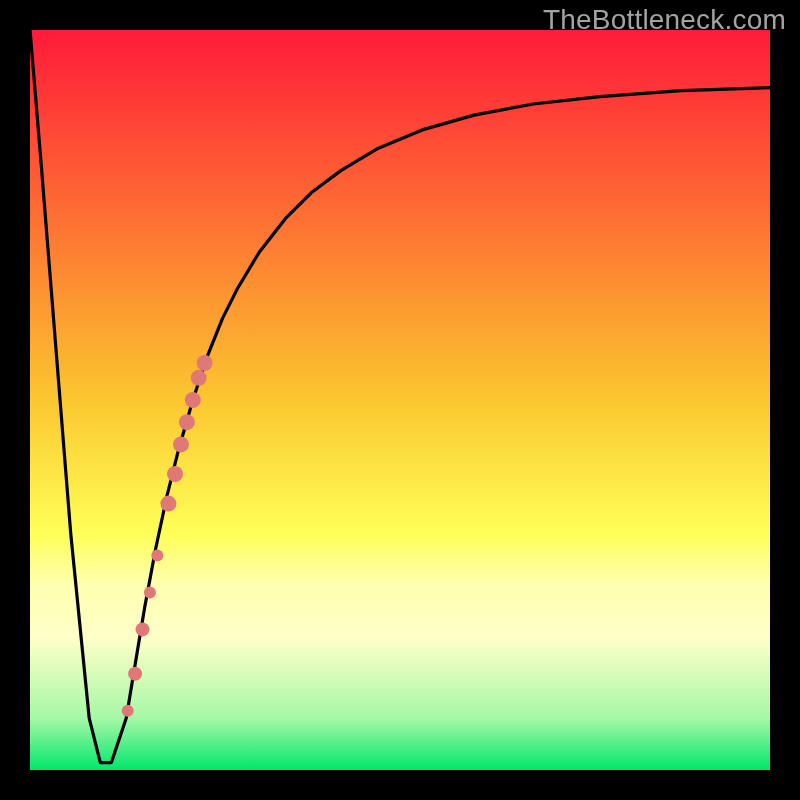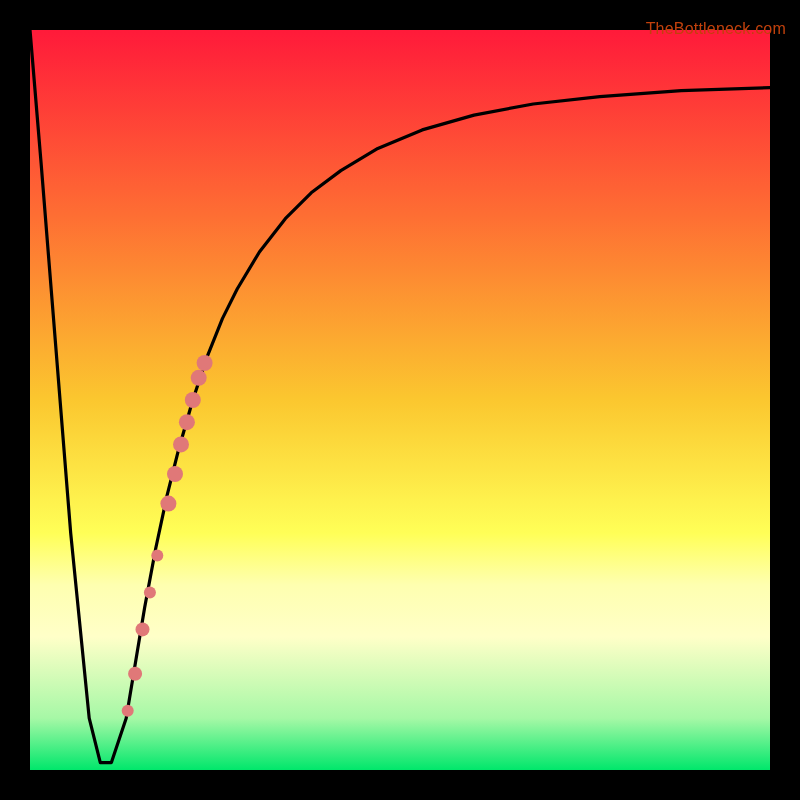--- a/index.html
+++ b/index.html
@@ -14,25 +14,24 @@
     position: relative;
     width: 800px;
     height: 800px;
   }
   svg { display: block; }
   .watermark {
     position: absolute;
     top: 4px;
     right: 14px;
     font-family: Arial, Helvetica, sans-serif;
-    font-size: 16px;
-    color: #c2410c;
+    font-size: 28px;
+    color: #a3a3a3;
     letter-spacing: 0.2px;
     user-select: none;
-    margin-top: 16px;
   }
 </style>
 </head>
 <body>
 
 <div id="stage">
   <svg id="chart-svg" width="800" height="800" viewBox="0 0 800 800">
       <rect x="0" y="0" width="800" height="800" fill="#000"></rect>
       <defs>
         <linearGradient id="bg-grad" x1="0" y1="0" x2="0" y2="1">

